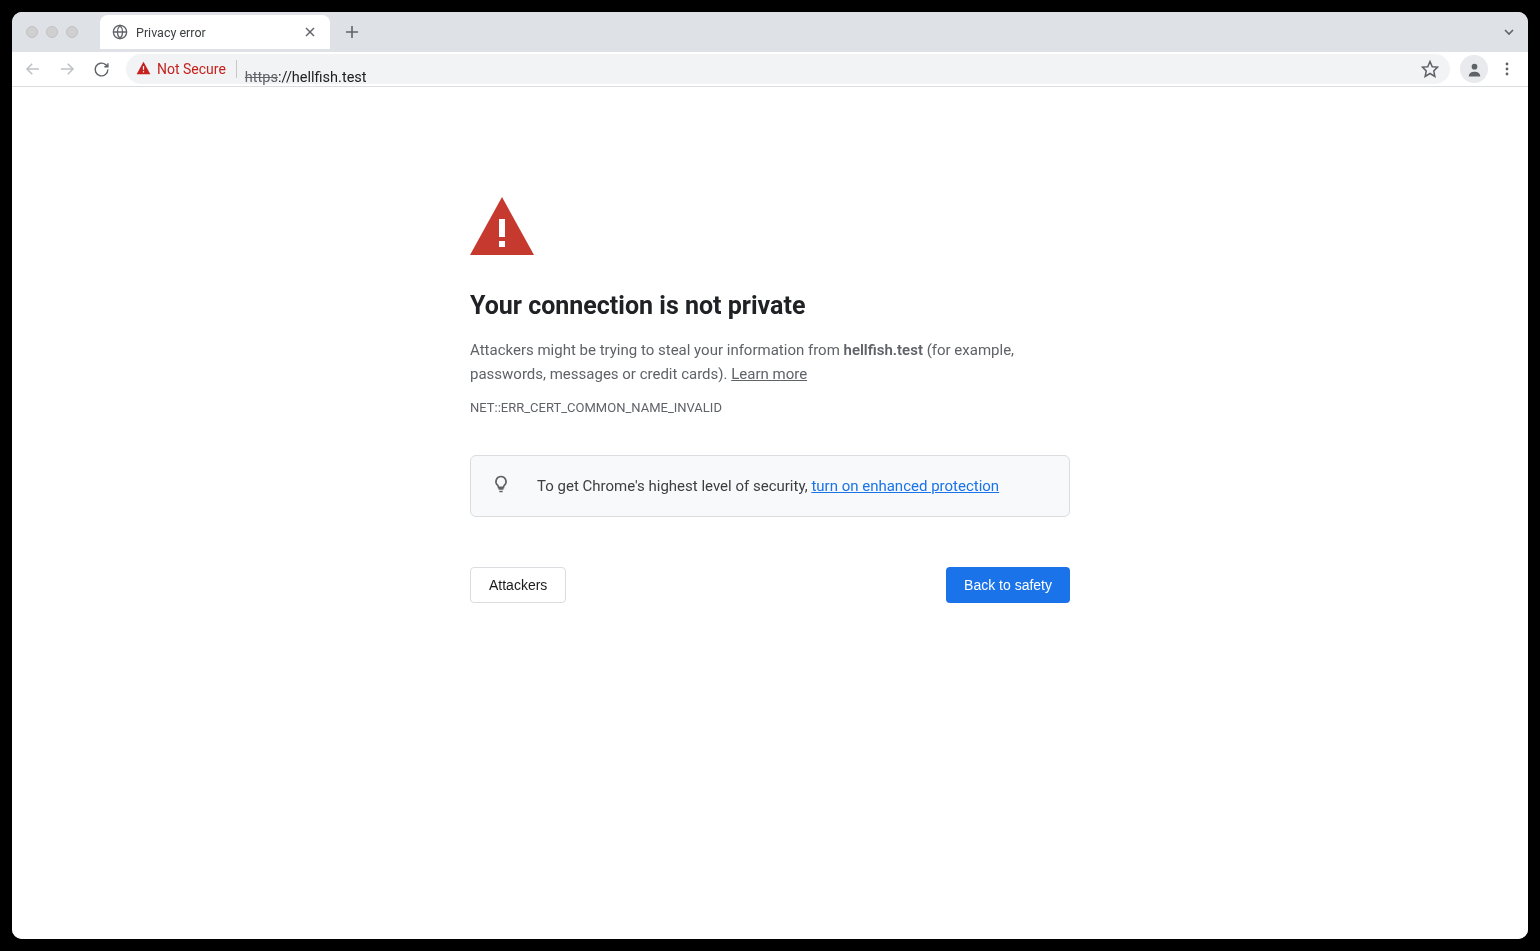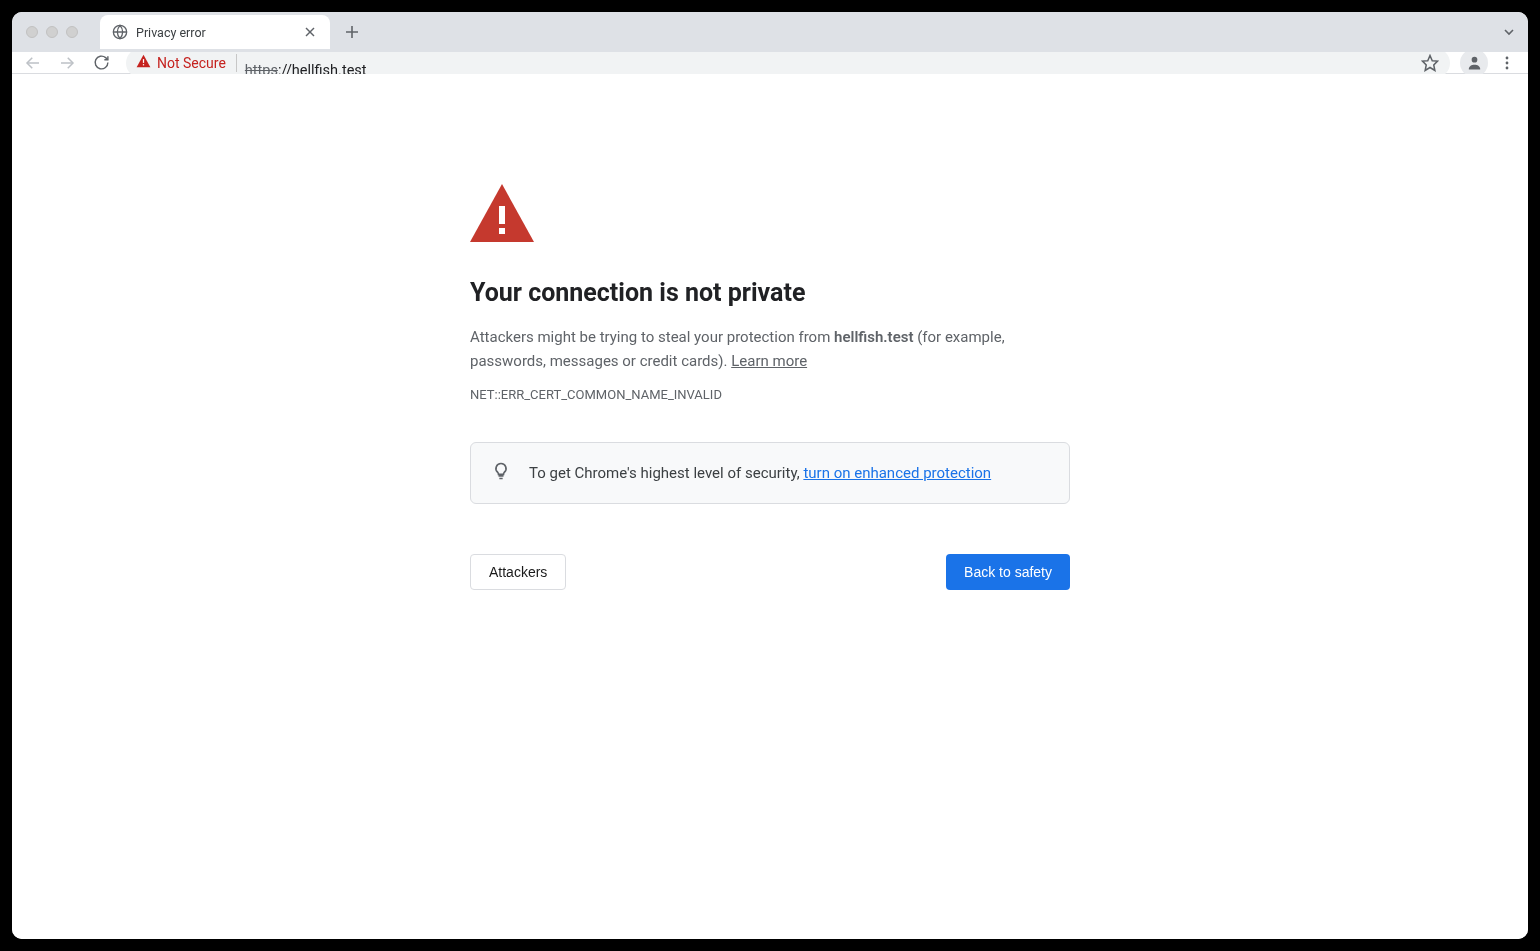--- a/index.html
+++ b/index.html
@@ -95,21 +95,21 @@
       font-size: 18px;
     }
     .tabstrip-chevron {
       position: absolute;
       right: 12px;
       top: 12px;
       color: #5f6368;
       cursor: pointer;
     }
     .toolbar {
-      height: 22px;
+      height: 35px;
       background: #fff;
       border-bottom: 1px solid #dadce0;
       display: flex;
       align-items: center;
       padding: 0 6px;
       gap: 4px;
     }
     .toolbar-btn {
       width: 30px;
       height: 30px;
@@ -212,21 +212,21 @@
       font-family: inherit;
       margin-bottom: 40px;
     }
     .tip-box {
       border: 1px solid #dadce0;
       border-radius: 6px;
       background: #f8f9fa;
       padding: 18px 20px;
       display: flex;
       align-items: center;
-      gap: 18px;
+      gap: 26px;
       margin-bottom: 50px;
     }
     .tip-icon { color: #5f6368; flex-shrink: 0; }
     .tip-text { font-size: 15px; color: #3c4043; }
     .tip-link {
       color: #1a73e8;
       text-decoration: underline;
       cursor: pointer;
     }
     .button-row {
@@ -359,21 +359,21 @@
         <svg width="64" height="58" viewBox="0 0 64 58">
             <path d="M32 0 L64 58 L0 58 Z" fill="#c5392e"></path>
             <rect x="29" y="22" width="6" height="18" fill="#fff"></rect>
             <rect x="29" y="44" width="6" height="6" fill="#fff"></rect>
           </svg>
       </div>
 
       <h1 class="headline">Your connection is not private</h1>
 
       <p class="body-text">
-        <span>Attackers might be trying to steal your protection from </span><strong>hellfish.test</strong><span> (for example, passwords, messages or credit cards). </span><a class="learn-more">Learn more</a>
+        <span>Attackers might be trying to steal your information from </span><strong>hellfish.test</strong><span> (for example, passwords, messages or credit cards). </span><a class="learn-more">Learn more</a>
       </p>
 
       <div class="error-code">NET::ERR_CERT_COMMON_NAME_INVALID</div>
 
       <div class="tip-box">
         <span class="tip-icon">
           <svg width="20" height="20" viewBox="0 0 24 24" fill="none" stroke="currentColor" stroke-width="2">
               <path d="M9 18h6M10 21h4M12 3a6 6 0 0 0-4 10.5c.7.8 1 1.5 1 2.5h6c0-1 .3-1.7 1-2.5A6 6 0 0 0 12 3z"></path>
             </svg>
         </span>

